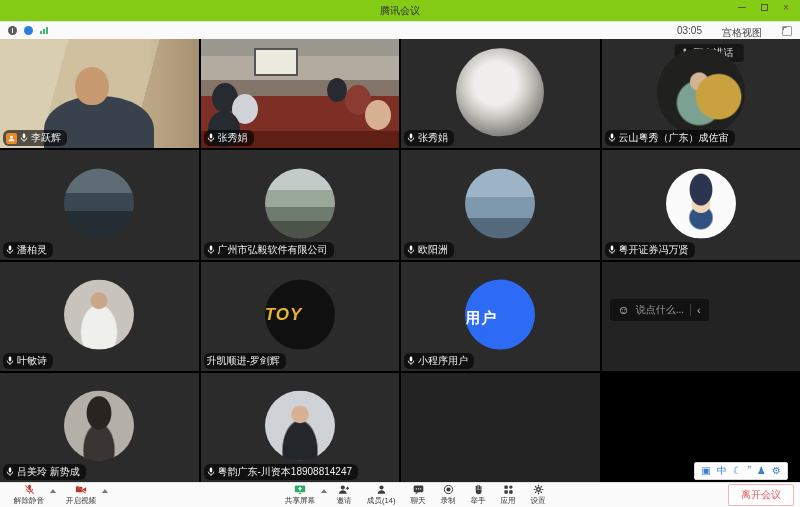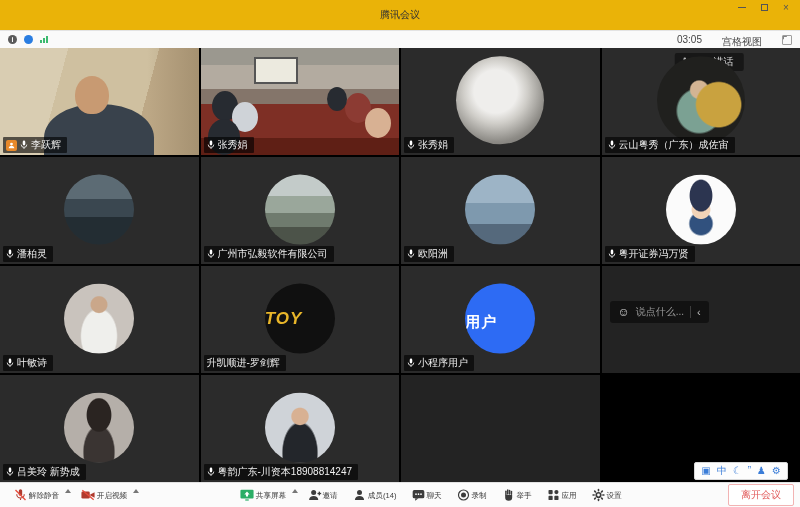--- a/index.html
+++ b/index.html
@@ -1,21 +1,21 @@
 <!DOCTYPE html>
 <html><head>
 <meta charset="utf-8">
 <style>
   * { margin:0; padding:0; box-sizing:border-box; }
   html,body { width:800px; height:507px; overflow:hidden; background:#000;
     font-family:"Liberation Sans","DejaVu Sans",sans-serif; }
   .app { width:800px; height:507px; display:flex; flex-direction:column; background:#000; }
 
   
-  .titlebar { height:31px; background:#eab308; display:flex; align-items:center;
+  .titlebar { height:22px; background:#84cc16; display:flex; align-items:center;
     justify-content:center; position:relative; flex:0 0 auto; border-bottom:1px solid #e3e3e3;}
   .titlebar .title { font-size:10px; color:#333; }
   .win-controls { position:absolute; right:4px; top:0; height:15px; display:flex; align-items:center; gap:2px;}
   .win-btn { width:20px; height:14px; display:flex; align-items:center; justify-content:center;
     font-size:10px; color:#555; cursor:default; }
   .wb-min span{display:block;width:8px;height:1px;background:#555;}
   .wb-max span{display:block;width:7px;height:7px;border:1px solid #555;}
   
   .subbar { height:17px; background:#fafafa; display:flex; align-items:center;
     padding:0 8px; flex:0 0 auto; }
@@ -38,21 +38,21 @@
   .ico-fullscreen:before{border-left:1px solid #666;border-top:1px solid #666;clip-path:polygon(0 0,35% 0,35% 35%,0 35%);}
   .ico-fullscreen{border:1px solid #888;border-radius:1px;opacity:.8;}
 
   
   .grid { flex:1 1 auto; display:grid; grid-template-columns:repeat(4,1fr);
     grid-template-rows:repeat(4,1fr); gap:2px; background:#000; }
   .tile { position:relative; background:#2b2b2b; overflow:hidden; }
   .tile.dark { background:#232323; }
 
   .name-label { position:absolute; left:3px; bottom:2px; display:flex; align-items:center; gap:3px;
-    background:rgba(0,0,0,.62); padding:1px 6px 1px 3px; border-radius:1px; max-width:92%; }
+    background:rgba(0,0,0,.62); padding:1px 6px 1px 3px; border-radius:6px; max-width:92%; }
   .name-label span.nm { color:#efefef; font-size:10px; white-space:nowrap; overflow:hidden; text-overflow:ellipsis; }
   .mic-s { flex:0 0 auto; display:flex; }
   .host-badge { width:11px;height:11px;background:#e8892a;border-radius:2px;display:flex;
     align-items:center;justify-content:center;flex:0 0 auto;}
 
   .speaking-badge { position:absolute; top:5px; left:50%; transform:translateX(-38%);
     background:rgba(20,20,20,.85); color:#ddd; font-size:10px; padding:2px 10px 2px 6px;
     display:flex; align-items:center; gap:5px; border-radius:2px;}
 
   
@@ -121,21 +121,21 @@
 
   
   .ime-bar { position:absolute; right:12px; bottom:27px; background:#fdfdfd; border:1px solid #d8d8d8;
     border-radius:2px; display:flex; align-items:center; gap:6px; padding:2px 6px; z-index:5;}
   .ime-bar span { color:#3b7dd8; font-size:10px; line-height:12px; }
 
   
   .toolbar { height:25px; flex:0 0 auto; background:#fbfbfb; border-top:1px solid #e2e2e2;
     display:flex; align-items:stretch; padding:0 6px; position:relative; }
   .tb-group { display:flex; align-items:stretch; }
-  .tb-item { display:flex; align-items:center; justify-content:center;
+  .tb-item { display:flex; flex-direction:column; align-items:center; justify-content:center;
     padding:1px 7px; cursor:default; position:relative; }
   .tb-item .lbl { font-size:8px; color:#3c3c3c; white-space:nowrap; margin-top:0px; transform:scale(.95);}
   .tb-item svg { display:block; }
   .tb-caret { width:0;height:0;border-left:3px solid transparent;border-right:3px solid transparent;
     border-bottom:4px solid #777; align-self:center; margin:0 2px 8px -2px;}
   .spacer { flex:1 1 auto; }
   .leave-btn { align-self:center; margin-left:8px; background:#fff; border:1px solid #f2b3b3;
     color:#e25d5d; font-size:10px; padding:3px 12px; border-radius:2px; cursor:default;}
 </style>
 </head>

